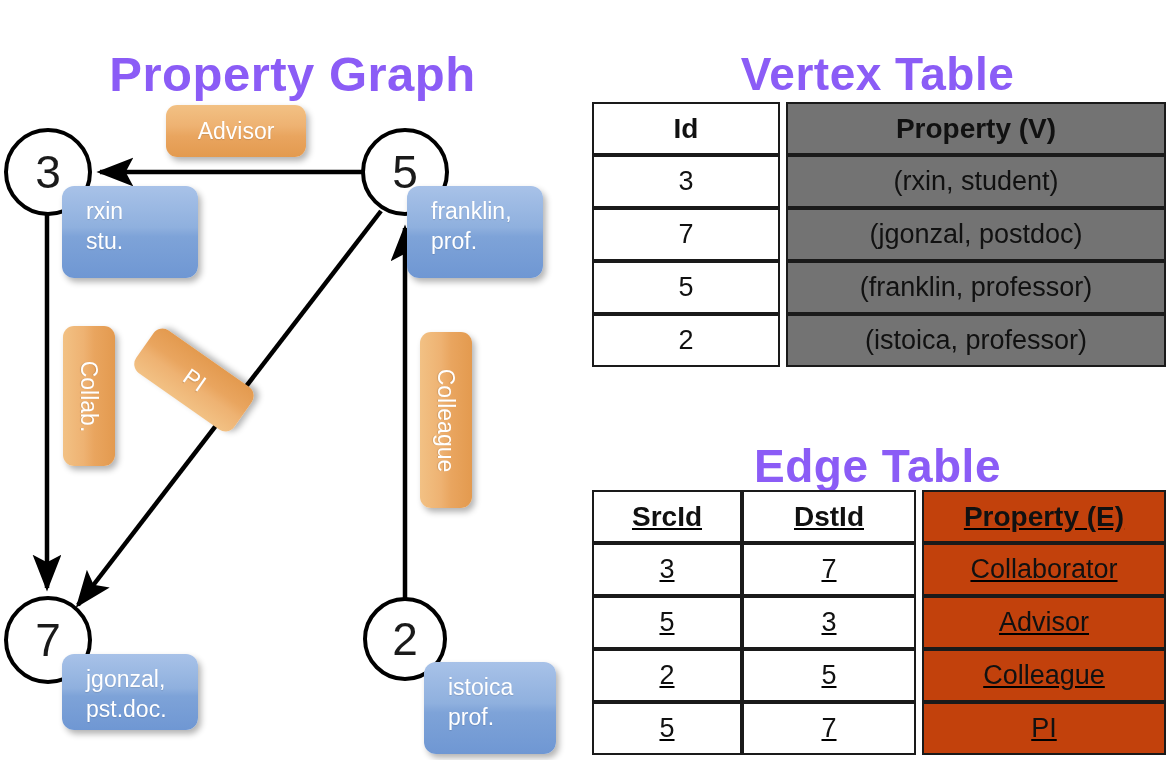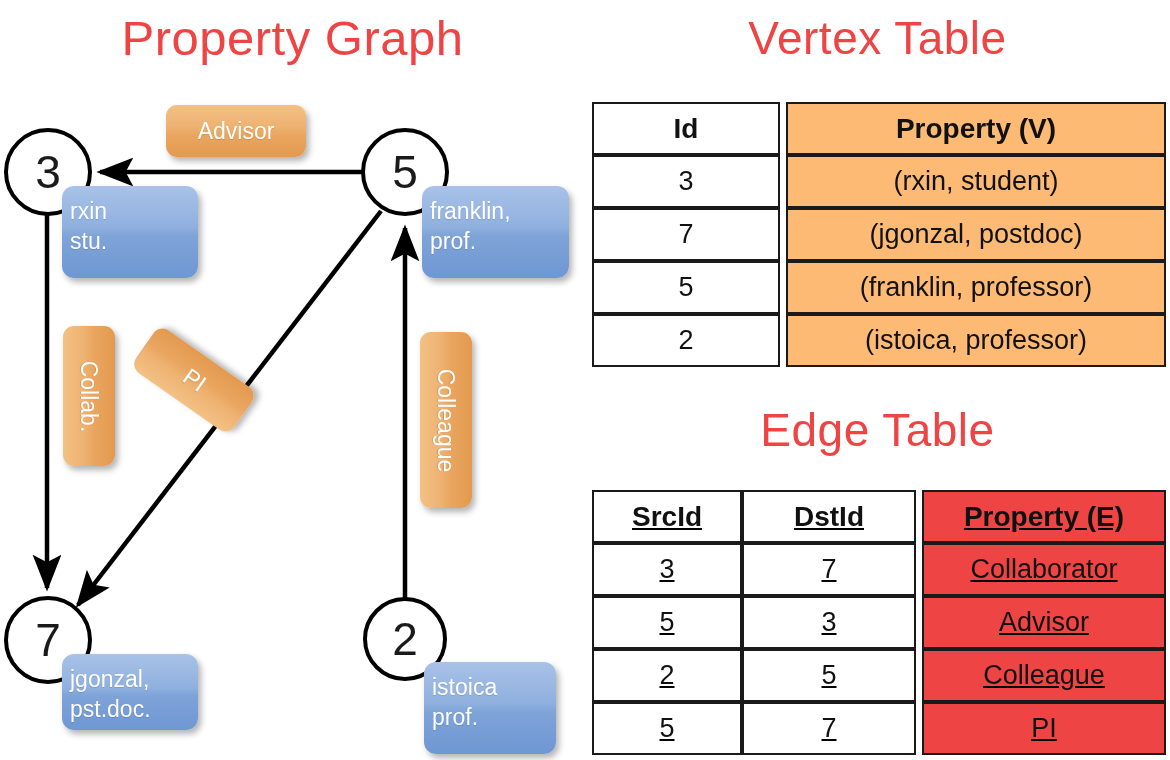--- a/index.html
+++ b/index.html
@@ -13,24 +13,25 @@
     position: relative;
     overflow: hidden;
     font-family: "Liberation Sans", sans-serif;
     color: #000000;
   }
 
   
   .title {
     position: absolute;
     font-family: "Liberation Sans", sans-serif;
-    font-weight: 400;
-    color: #ef4444;
+    font-weight: 700;
+    color: #8b5cf6;
     white-space: nowrap;
     letter-spacing: 0.5px;
+    margin-top: 36px;
   }
   #title-property-graph {
     left: 0; top: 8px; width: 585px;
     text-align: center;
     font-size: 49px;
     line-height: 60px;
   }
   #title-vertex-table {
     left: 585px; top: 8px; width: 585px;
     text-align: center;
@@ -73,21 +74,21 @@
   }
 
   .prop-box {
     position: absolute;
     border-radius: 12px;
     color: #ffffff;
     font-size: 23px;
     font-weight: 400;
     line-height: 30px;
     box-sizing: border-box;
-    padding: 10px 8px;
+    padding: 10px 24px;
     z-index: 4;
     background: linear-gradient(to bottom, #a8c2e8 0%, #8fb0de 45%, #7ea3d8 55%, #6f97d3 100%);
     box-shadow: 3px 4px 6px rgba(0,0,0,0.30);
     text-shadow: 0 1px 1px rgba(0,0,0,0.12);
     overflow: hidden;
   }
 
   .edge-label {
     position: absolute;
     border-radius: 11px;
@@ -137,22 +138,22 @@
     height: 53px;
     box-sizing: border-box;
     white-space: nowrap;
   }
   .tbl th {
     font-weight: 700;
     font-size: 28px;
   }
   .col-gap { border: none !important; width: 6px; background: #ffffff; }
 
-  .v-prop { background: #fdba74; }
-  .e-prop { background: #ef4444; }
+  .v-prop { background: #737373; }
+  .e-prop { background: #c2410c; }
 
   #vertex-table { left: 592px; top: 102px; }
   #edge-table { left: 592px; top: 490px; text-decoration: underline; }
 </style>
 </head>
 <body>
 
 <div class="title" id="title-property-graph">Property Graph</div>
 <div class="title" id="title-vertex-table">Vertex Table</div>
 <div class="title" id="title-edge-table">Edge Table</div>
@@ -186,21 +187,21 @@
   </div>
   <div class="node-circle" style="left:363px; top:597px; width:84px; height:84px;">
     <span>2</span>
   </div>
 
   <div class="prop-box" style="left:62px; top:186px; width:136px; height:92px;">
     <div>rxin</div>
     <div>stu.</div>
   </div>
 
-  <div class="prop-box" style="left:422px; top:186px; width:147px; height:92px;">
+  <div class="prop-box" style="left:407px; top:186px; width:136px; height:92px;">
     <div>franklin,</div>
     <div>prof.</div>
   </div>
 
   <div class="prop-box" style="left:62px; top:654px; width:136px; height:76px;">
     <div>jgonzal,</div>
     <div>pst.doc.</div>
   </div>
 
   <div class="prop-box" style="left:424px; top:654px; width:132px; height:92px;margin-top:8px;">

